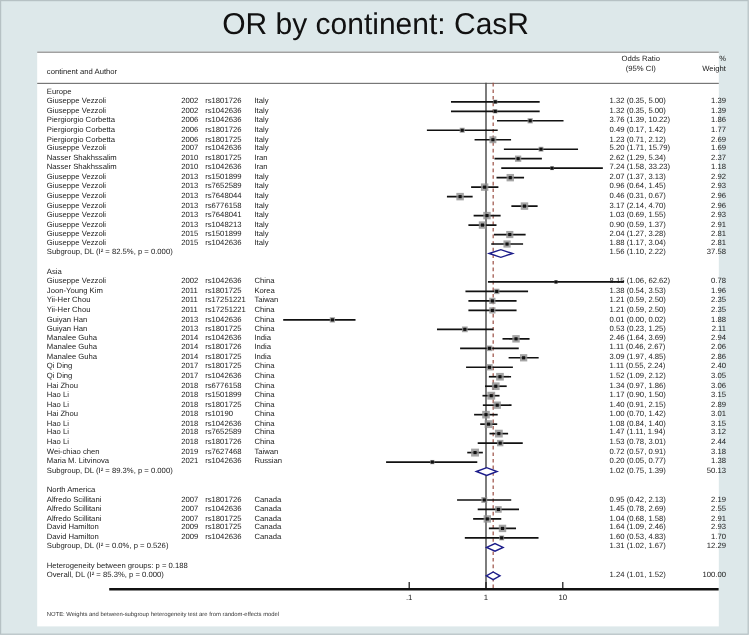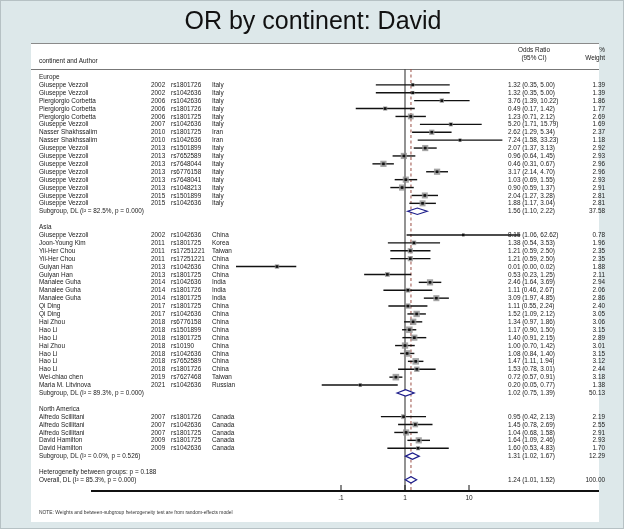--- a/index.html
+++ b/index.html
@@ -44,21 +44,21 @@
   .c-ci{position:absolute;left:477px;}
   .c-wt{position:absolute;left:538px;width:36px;text-align:right;}
   #plot-svg{position:absolute;left:0;top:0;}
   .note{
     position:absolute;left:8px;top:466px;font-size:4.9px;color:#333;
   }
 </style>
 </head>
 <body>
 
-<div class="title">OR by continent: David</div>
+<div class="title">OR by continent: CasR</div>
 
 <div class="figure">
   <div class="hdr-left">continent and Author</div>
   <div class="hdr-or">
     <div>Odds Ratio</div>
     <div>(95% CI)</div>
   </div>
   <div class="hdr-wt">
     <div>%</div>
     <div>Weight</div>

